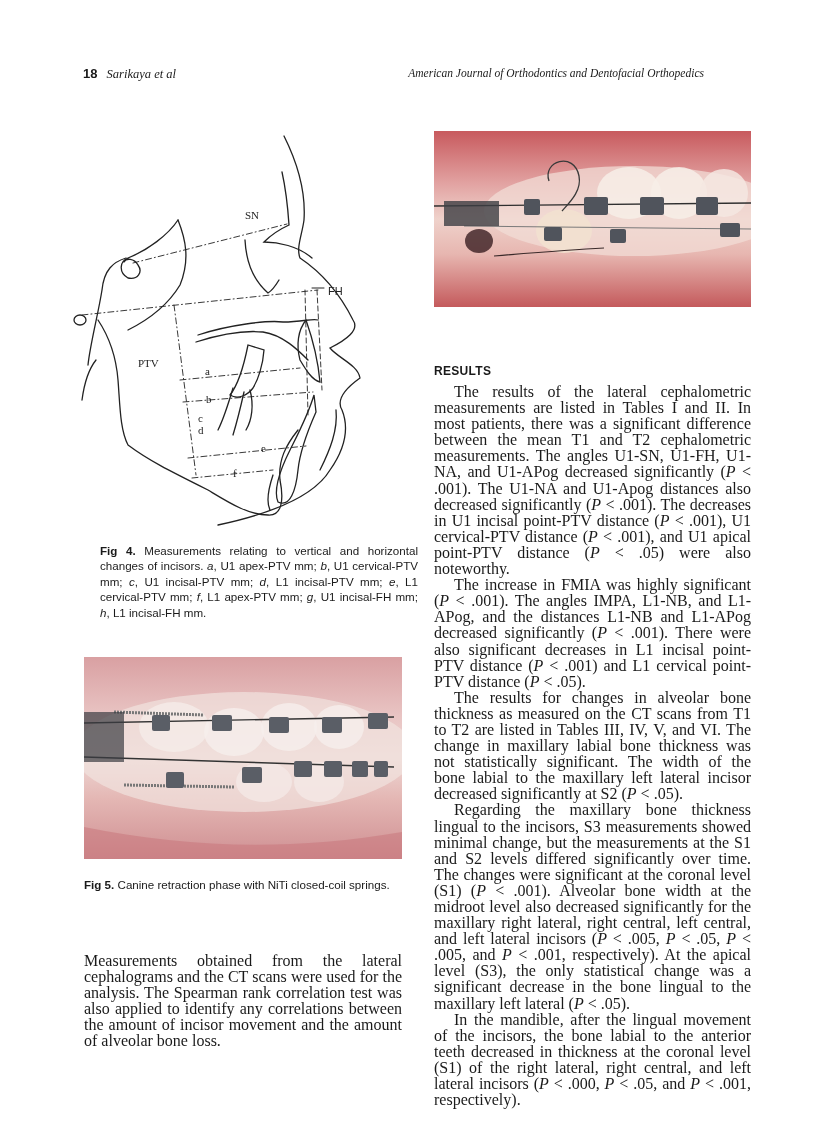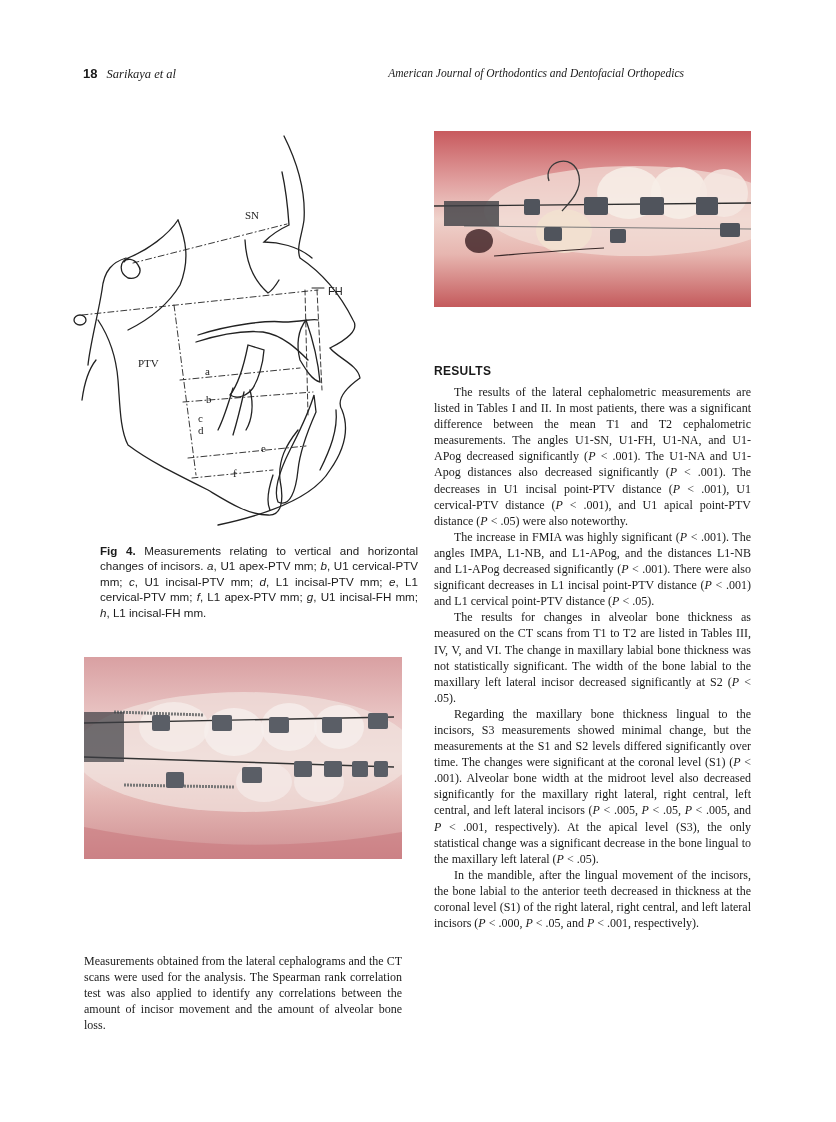--- a/index.html
+++ b/index.html
@@ -1,31 +1,31 @@
 <!DOCTYPE html>
 <html><head>
 <meta charset="utf-8">
 <style>
   html, body { margin: 0; padding: 0; background: #ffffff; }
   body { width: 836px; height: 1122px; position: relative; overflow: hidden; color: #1a1a1a; }
-  .page { position: absolute; left: 0; top: 0; width: 768px; height: 1122px; }
+  .page { position: absolute; left: 0; top: 0; width: 768px; height: 1122px; padding-left: 20px; }
   .hdr-left { position: absolute; left: 83px; top: 66px; font-family: "Liberation Serif", serif; font-size: 12.5px; font-style: italic; }
   .hdr-left .pg { font-family: "Liberation Sans", sans-serif; font-style: normal; font-weight: bold; font-size: 13px; margin-right: 6px; }
   .hdr-right { position: absolute; right: 84px; top: 66px; text-align: center; font-family: "Liberation Serif", serif; font-size: 11.5px; font-style: italic; line-height: 15px; }
 
   .fig4 { position: absolute; left: 68px; top: 130px; width: 320px; height: 400px; }
   .cap { position: absolute; font-family: "Liberation Sans", sans-serif; font-size: 11.6px; line-height: 15.4px; text-align: justify; }
   .cap b { font-weight: bold; }
   .cap i { font-style: italic; }
 
   .photo { position: absolute; overflow: hidden; }
   .fig5 { left: 84px; top: 657px; width: 318px; height: 202px; background: linear-gradient(180deg, #d9a0a2 0%, #e9c5c4 30%, #eed7d4 50%, #e4b7b4 70%, #cf8f92 100%); }
   .fig6 { left: 434px; top: 131px; width: 317px; height: 176px; background: linear-gradient(180deg, #c85a5e 0%, #e2a3a2 30%, #efd2cb 50%, #e7b6b0 70%, #c45a5c 100%); }
 
-  .body-text { position: absolute; font-family: "Liberation Serif", serif; font-size: 12px; line-height: 16.1px; text-align: justify; }
+  .body-text { position: absolute; font-family: "Liberation Serif", serif; font-size: 16px; line-height: 16.1px; text-align: justify; }
   .body-text p { margin: 0; }
   .body-text p.ind { text-indent: 20px; }
   .body-text i { font-style: italic; }
   .sec-head { position: absolute; left: 434px; top: 364px; font-family: "Liberation Sans", sans-serif; font-weight: bold; font-size: 12px; letter-spacing: 0.3px; }
 </style>
 </head>
 <body>
 
 <div class="page">
 
@@ -124,20 +124,24 @@
         <rect x="158" y="110" width="20" height="16" rx="2"></rect>
         <rect x="210" y="104" width="18" height="16" rx="2"></rect>
         <rect x="240" y="104" width="18" height="16" rx="2"></rect>
         <rect x="268" y="104" width="16" height="16" rx="2"></rect>
         <rect x="290" y="104" width="14" height="16" rx="2"></rect>
         <rect x="0" y="55" width="40" height="50" fill="#3a3c42" opacity="0.7"></rect>
       </g>
       <path d="M0 170 C100 190 200 195 318 175 L318 202 L0 202 Z" fill="#c8777c" opacity="0.55"></path>
     </svg>
   </div>
+  <div class="cap" style="left:84px; top:877px; width:318px;">
+    <b>Fig 5.</b>
+    <span>Canine retraction phase with NiTi closed-coil springs.</span>
+  </div>
 
   <div class="body-text" style="left:84px; top:953px; width:318px;">
     <p>Measurements obtained from the lateral cephalograms and the CT scans were used for the analysis. The Spearman rank correlation test was also applied to identify any correlations between the amount of incisor movement and the amount of alveolar bone loss.</p>
   </div>
 
   <div class="photo fig6">
     <svg width="317" height="176" viewBox="0 0 317 176">
       <ellipse cx="200" cy="80" rx="150" ry="45" fill="#f1dcd5" opacity="0.75"></ellipse>
       <ellipse cx="195" cy="62" rx="32" ry="26" fill="#f7eee8" opacity="0.85"></ellipse>
       <ellipse cx="245" cy="62" rx="28" ry="26" fill="#f7eee8" opacity="0.85"></ellipse>

